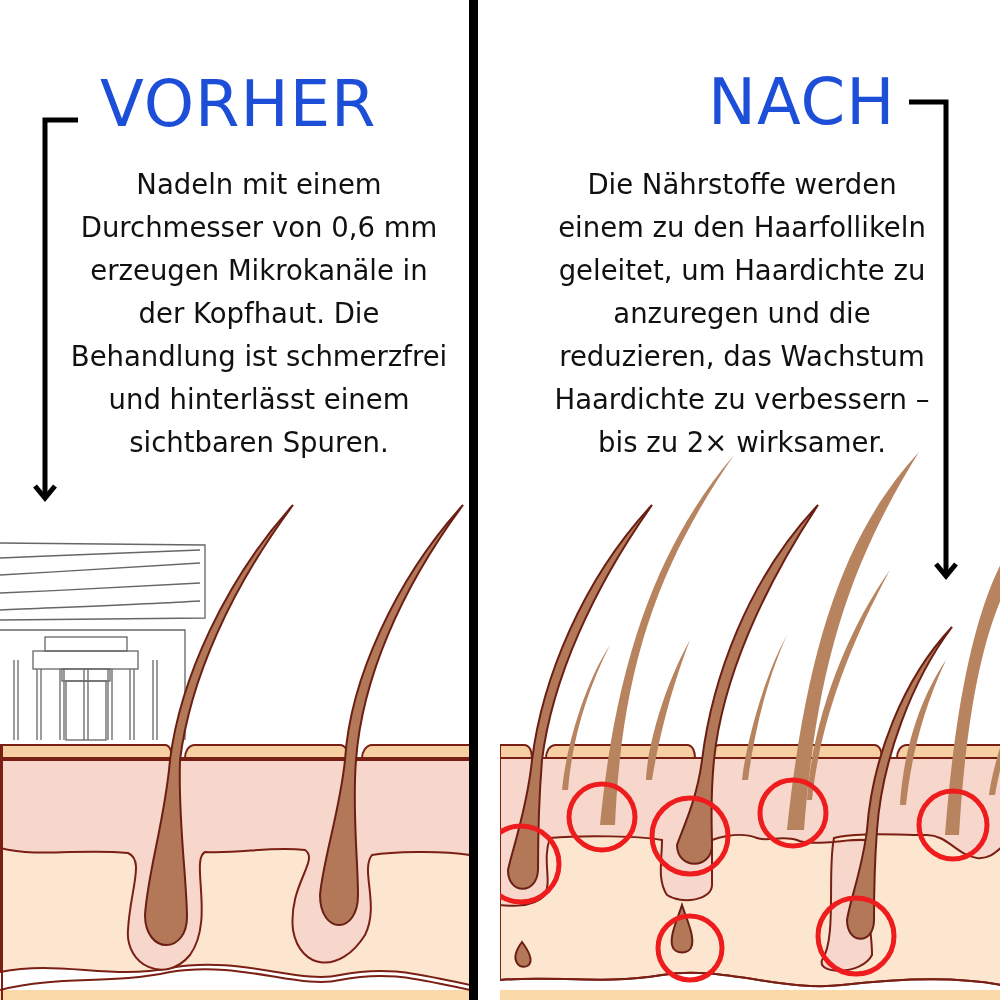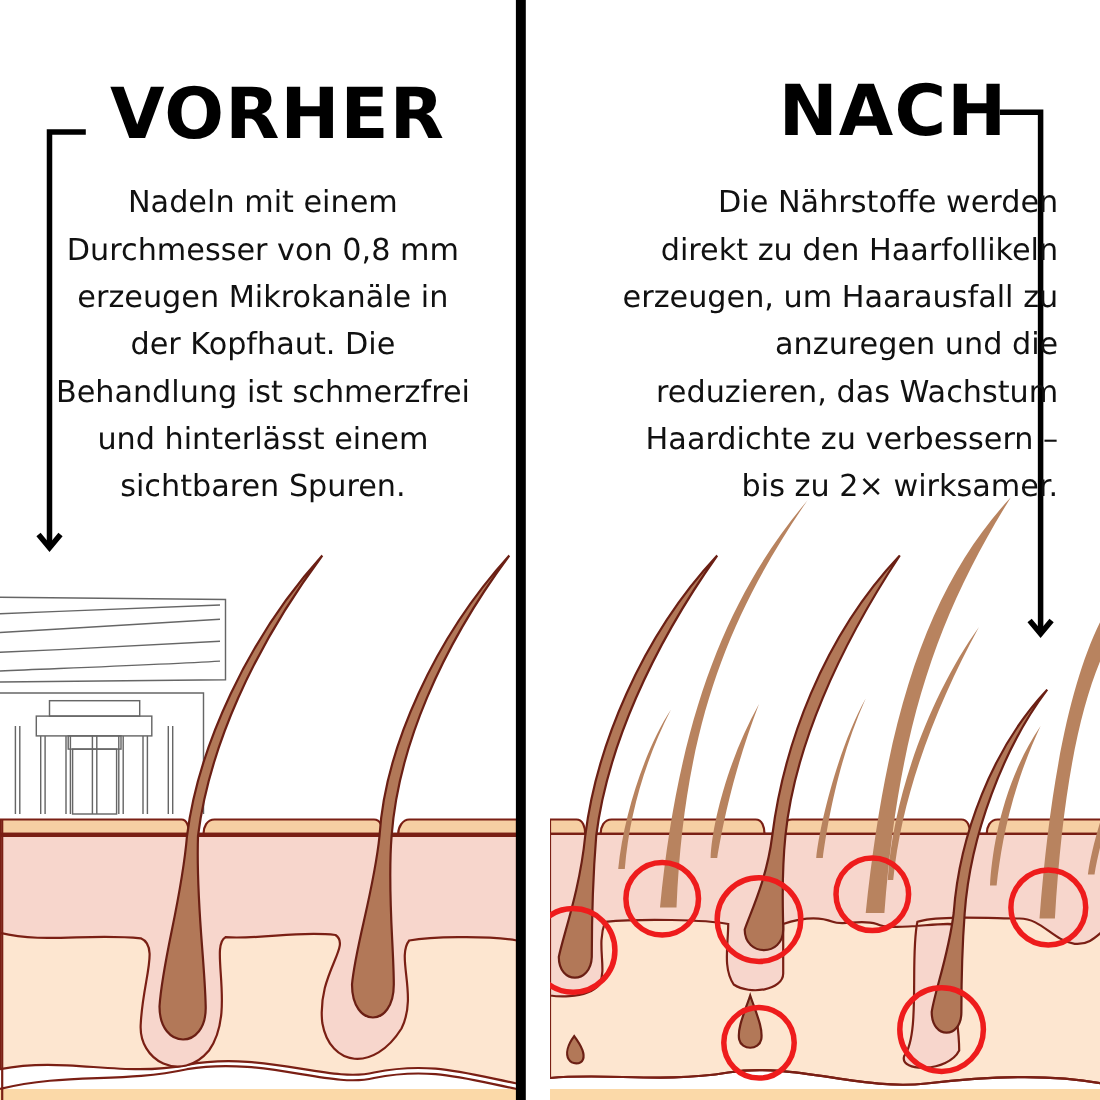--- a/index.html
+++ b/index.html
@@ -1,26 +1,26 @@
 <!DOCTYPE html>
 <html><head>
 <meta charset="utf-8">
 <style>
   html, body { margin: 0; padding: 0; background: #ffffff; }
   body { width: 1000px; height: 1000px; position: relative; overflow: hidden; font-family: "DejaVu Sans", sans-serif; }
   .panel { position: absolute; top: 0; height: 1000px; }
   .panel-left { left: 0; width: 470px; }
   .panel-right { left: 500px; width: 576px; }
   .divider { position: absolute; left: 469px; top: 0; width: 9px; height: 1000px; background: #000; z-index: 5; }
-  .heading { position: absolute; font-family: "DejaVu Sans", sans-serif; font-weight: bold; font-size: 64px; color: #000000; letter-spacing: 1px; line-height: 1; }
+  .heading { position: absolute; font-family: "DejaVu Sans", sans-serif; font-weight: normal; font-size: 64px; color: #1d4ed8; letter-spacing: 1px; line-height: 1; }
   .heading-left { left: 100px; top: 72px; }
   .heading-right { left: 208px; top: 70px; }
   .desc { position: absolute; font-family: "DejaVu Sans", sans-serif; font-size: 27.5px; color: #111; text-align: center; line-height: 43px; }
-  .desc-left { left: 24px; top: 163px; width: 430px; }
-  .desc-right { left: 22px; top: 163px; width: 440px; text-align: right; }
+  .desc-left { left: 44px; top: 163px; width: 430px; }
+  .desc-right { left: 22px; top: 163px; width: 440px; }
   .desc span { display: block; white-space: nowrap; }
   svg.art { position: absolute; left: 0; top: 0; }
 </style>
 </head>
 <body>
 
 <div class="panel panel-left">
   <svg class="art" width="470" height="1000" viewBox="0 0 470 1000">
 
     <g fill="none" stroke="#000" stroke-width="5">
@@ -67,21 +67,21 @@
 
     <g fill="#b27858" stroke="#6b1f14" stroke-width="2">
       <path d="M293,505 C225,580 180,680 170,760 C165,820 148,870 145,915 C145,955 188,955 187,915 C186,870 178,820 180,760 C190,680 230,590 293,505 Z"></path>
       <path d="M463,505 C395,580 350,680 345,760 C340,810 323,860 320,895 C320,935 358,935 358,895 C358,860 352,810 356,760 C362,680 400,590 463,505 Z"></path>
     </g>
   </svg>
 
   <div class="heading heading-left">VORHER</div>
   <div class="desc desc-left">
     <span>Nadeln mit einem</span>
-    <span>Durchmesser von 0,8 mm</span>
+    <span>Durchmesser von 0,6 mm</span>
     <span>erzeugen Mikrokanäle in</span>
     <span>der Kopfhaut. Die</span>
     <span>Behandlung ist schmerzfrei</span>
     <span>und hinterlässt einem</span>
     <span>sichtbaren Spuren.</span>
   </div>
 </div>
 
 <div class="divider"></div>
 
@@ -129,20 +129,20 @@
       <circle cx="668" cy="948" r="32"></circle>
       <circle cx="771" cy="813" r="33"></circle>
       <circle cx="834" cy="936" r="38"></circle>
       <circle cx="931" cy="825" r="34"></circle>
     </g>
   </svg>
 
   <div class="heading heading-right">NACH</div>
   <div class="desc desc-right">
     <span>Die Nährstoffe werden</span>
-    <span>direkt zu den Haarfollikeln</span>
-    <span>erzeugen, um Haarausfall zu</span>
+    <span>einem zu den Haarfollikeln</span>
+    <span>geleitet, um Haardichte zu</span>
     <span>anzuregen und die</span>
     <span>reduzieren, das Wachstum</span>
     <span>Haardichte zu verbessern –</span>
     <span>bis zu 2× wirksamer.</span>
   </div>
 </div>
 
 </body></html>

